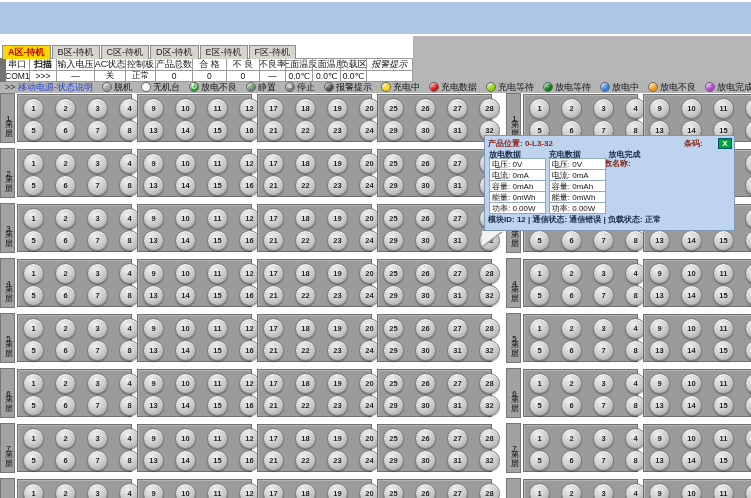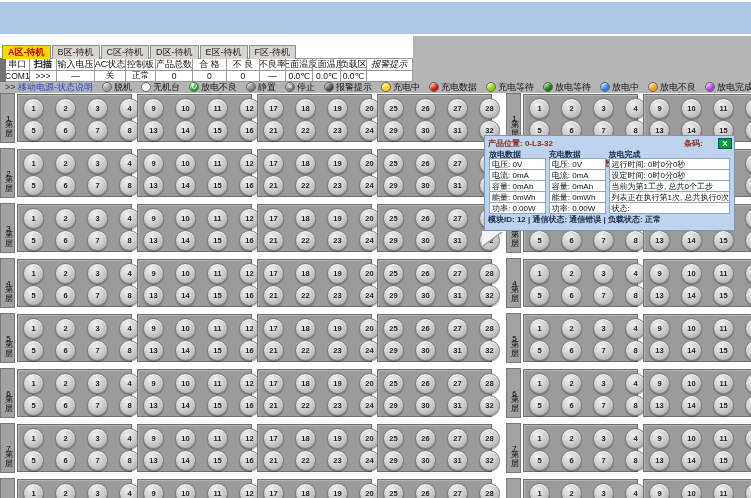--- a/index.html
+++ b/index.html
@@ -681,26 +681,19 @@
         <div id="chargeFields">
             <div class="pfield">电压: 0V</div>
             <div class="pfield">电流: 0mA</div>
             <div class="pfield">容量: 0mAh</div>
             <div class="pfield">能量: 0mWh</div>
             <div class="pfield">功率: 0.00W</div>
           </div>
       </div>
       <div class="pcol wide">
         <div class="pcol-title">放电完成</div>
-        <div id="stepFields">
-            <div class="pfield">运行时间: 0时0分0秒</div>
-            <div class="pfield">设定时间: 0时0分0秒</div>
-            <div class="pfield">当前为第1工步, 总共0个工步</div>
-            <div class="pfield">列表正在执行第1次, 总共执行0次</div>
-            <div class="pfield">状态:</div>
-          </div>
       </div>
     </div>
     <div class="popup-footer">模块ID: 12  |  通信状态: 通信错误  |  负载状态: 正常</div>
     <div class="popup-tail"></div>
   </div>
 
 </div>
 
 </body></html>

